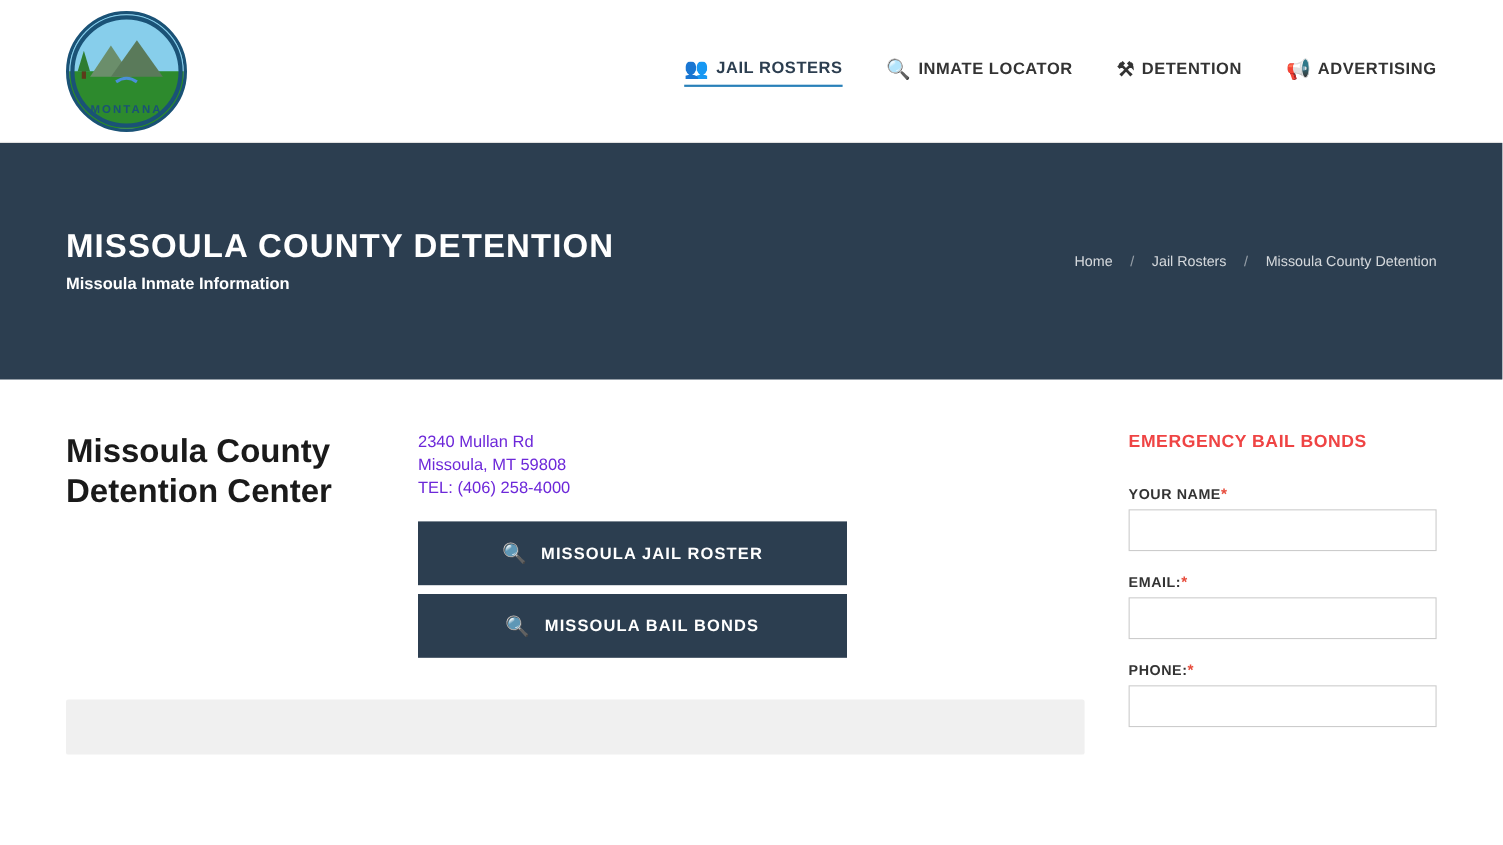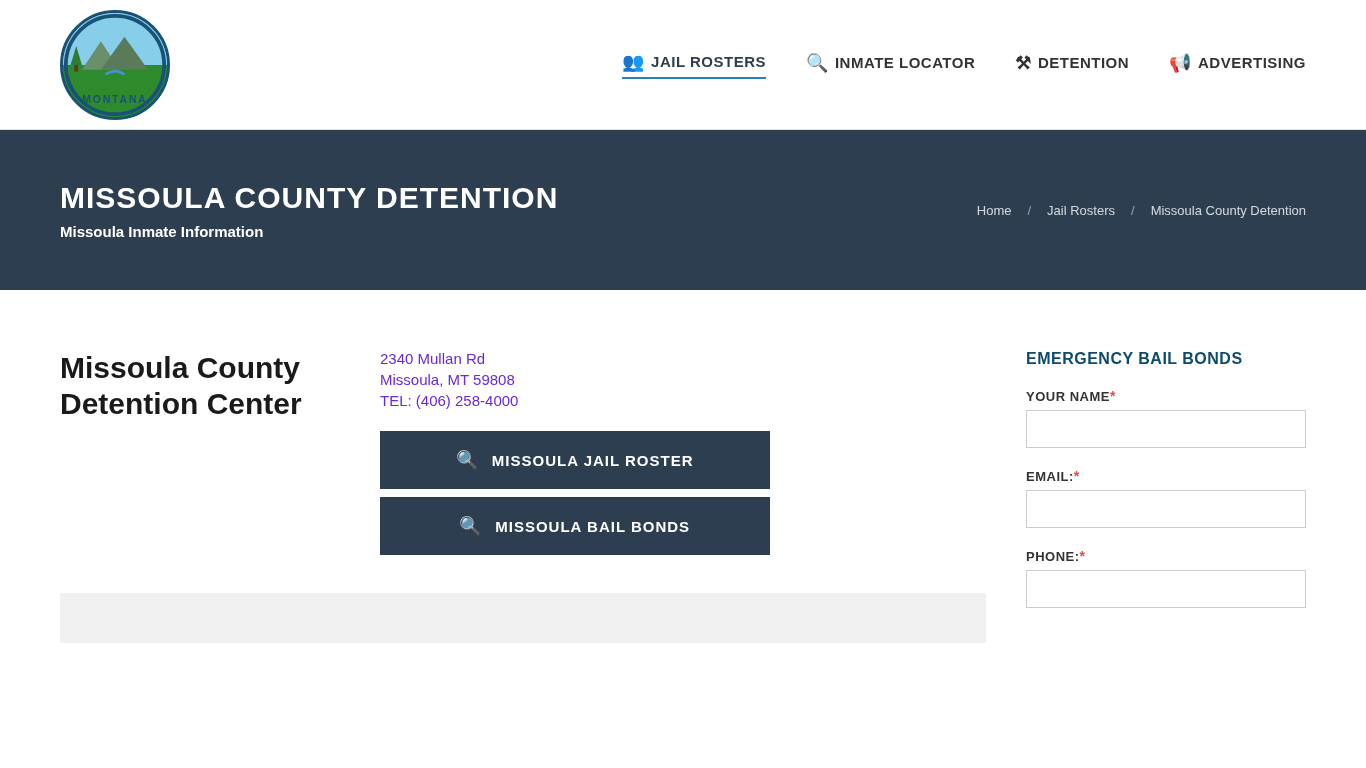--- a/index.html
+++ b/index.html
@@ -54,21 +54,21 @@
       color: #2c3e50;
       border-bottom: 2px solid #2980b9;
     }
     .nav-icon {
       font-size: 18px;
     }
 
     
     .hero-banner {
       background: #2c3e50;
-      padding: 50px 60px;
+      padding: 78px 60px;
       color: #fff;
       display: flex;
       align-items: center;
       justify-content: space-between;
       min-height: 160px;
     }
     .hero-left h1 {
       font-size: 30px;
       font-weight: 900;
       letter-spacing: 1px;
@@ -85,21 +85,21 @@
       display: flex;
       align-items: center;
       gap: 16px;
     }
     .breadcrumb span { cursor: pointer; }
     .breadcrumb .sep { color: rgba(255,255,255,0.5); }
 
     
     .main-content {
       display: flex;
-      padding: 60px 60px;
+      padding: 48px 60px;
       gap: 40px;
       align-items: flex-start;
     }
     .left-panel {
       flex: 1;
       max-width: 950px;
     }
     .facility-card {
       display: flex;
       gap: 40px;
@@ -153,22 +153,22 @@
     .right-sidebar {
       width: 280px;
       flex-shrink: 0;
     }
     .bail-form {
       padding: 0;
     }
     .bail-form h3 {
       font-size: 16px;
       font-weight: 900;
-      color: #0c4a6e;
-      margin-bottom: 20px;
+      color: #ef4444;
+      margin-bottom: 30px;
       letter-spacing: 0.5px;
     }
     .form-group {
       margin-bottom: 20px;
     }
     .form-label {
       display: flex;
       align-items: center;
       gap: 0;
       font-size: 13px;

